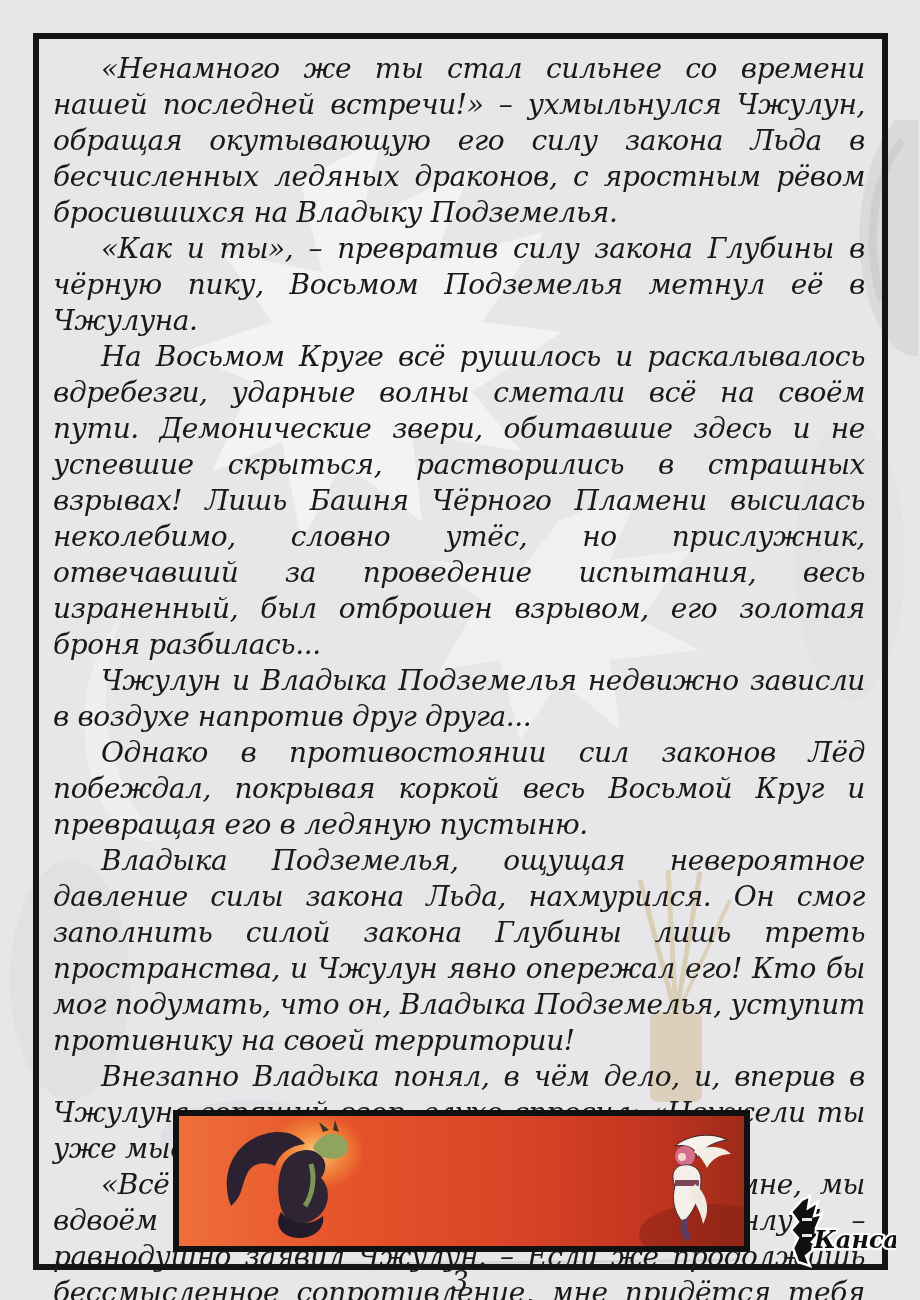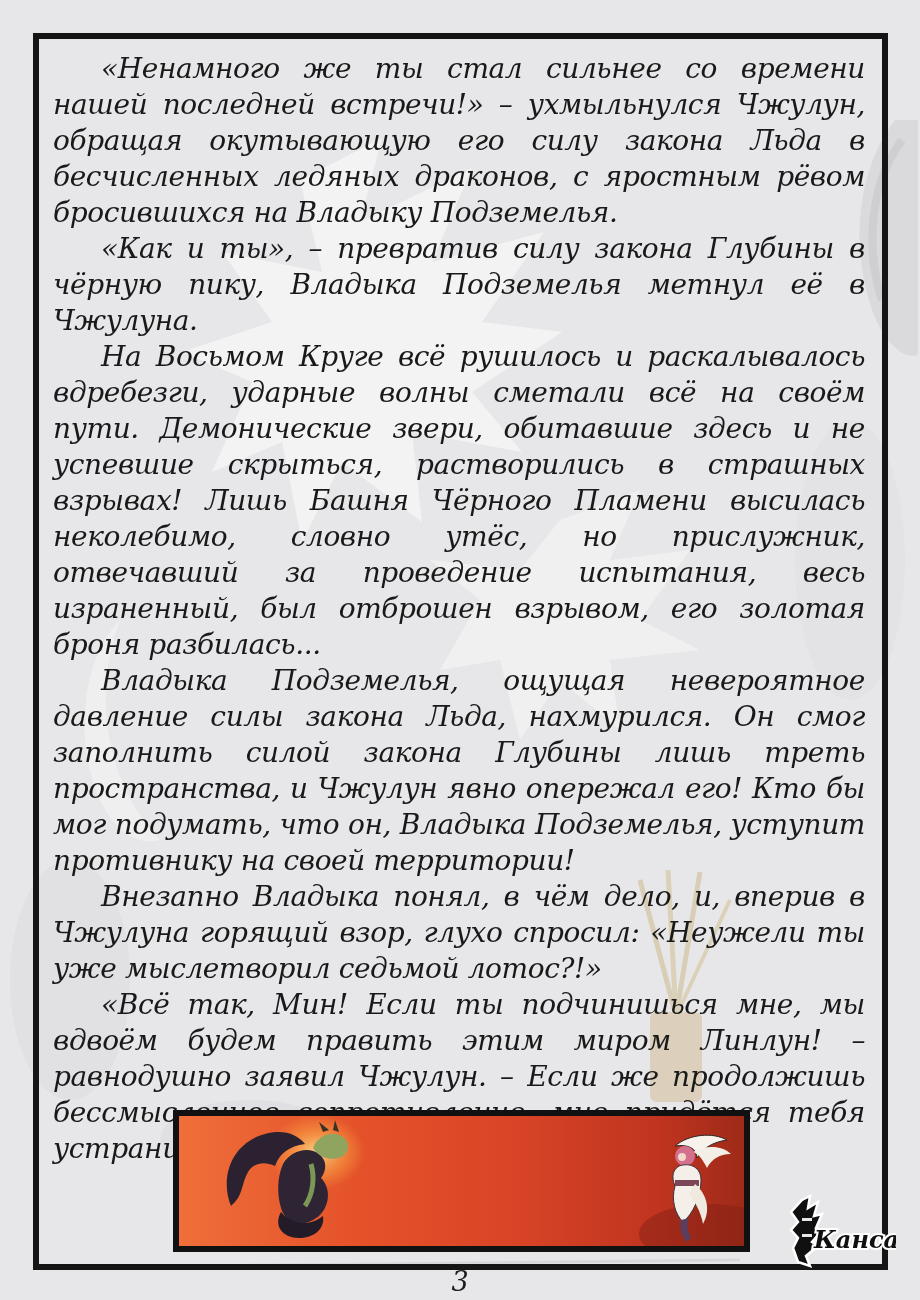--- a/index.html
+++ b/index.html
@@ -92,22 +92,24 @@
       <path d="M676,1016 L700,872" stroke="#bfa059" stroke-width="5" fill="none"></path>
       <path d="M676,1016 L730,900" stroke="#c7aa62" stroke-width="4" fill="none"></path>
     </g>
     <path d="M180,1266 L740,1260" stroke="#cfcfd3" stroke-width="3" opacity="0.6"></path>
   </svg>
 
   <div class="frame"></div>
 
   <div class="story">
     <p>«Ненамного же ты стал сильнее со времени нашей последней встречи!» – ухмыльнулся Чжулун, обращая окутывающую его силу закона Льда в бесчисленных ледяных драконов, с яростным рёвом бросившихся на Владыку Подземелья.</p>
-    <p>«Как и ты», – превратив силу закона Глубины в чёрную пику, Владыка Подземелья метнул её в Чжулуна.</p>
+    <p>«Как и ты», – превратив силу закона Глубины в чёрную пику, Восьмом Подземелья метнул её в Чжулуна.</p>
     <p>На Восьмом Круге всё рушилось и раскалывалось вдребезги, ударные волны сметали всё на своём пути. Демонические звери, обитавшие здесь и не успевшие скрыться, растворились в страшных взрывах! Лишь Башня Чёрного Пламени высилась неколебимо, словно утёс, но прислужник, отвечавший за проведение испытания, весь израненный, был отброшен взрывом, его золотая броня разбилась...</p>
+    <p>Чжулун и Владыка Подземелья недвижно зависли в воздухе напротив друг друга...</p>
+    <p>Однако в противостоянии сил законов Лёд побеждал, покрывая коркой весь Восьмой Круг и превращая его в ледяную пустыню.</p>
     <p>Владыка Подземелья, ощущая невероятное давление силы закона Льда, нахмурился. Он смог заполнить силой закона Глубины лишь треть пространства, и Чжулун явно опережал его! Кто бы мог подумать, что он, Владыка Подземелья, уступит противнику на своей территории!</p>
     <p>Внезапно Владыка понял, в чём дело, и, вперив в Чжулуна горящий взор, глухо спросил: «Неужели ты уже мыслетворил седьмой лотос?!»</p>
     <p>«Всё так, Мин! Если ты подчинишься мне, мы вдвоём будем править этим миром Линлун! – равнодушно заявил Чжулун. – Если же продолжишь бессмысленное сопротивление, мне придётся тебя устранить!»</p>
 
   </div>
 
   <div class="panel">
     <svg viewBox="0 0 565 130">
       <defs>
         <linearGradient id="stripbg" x1="0" y1="0" x2="1" y2="0">

